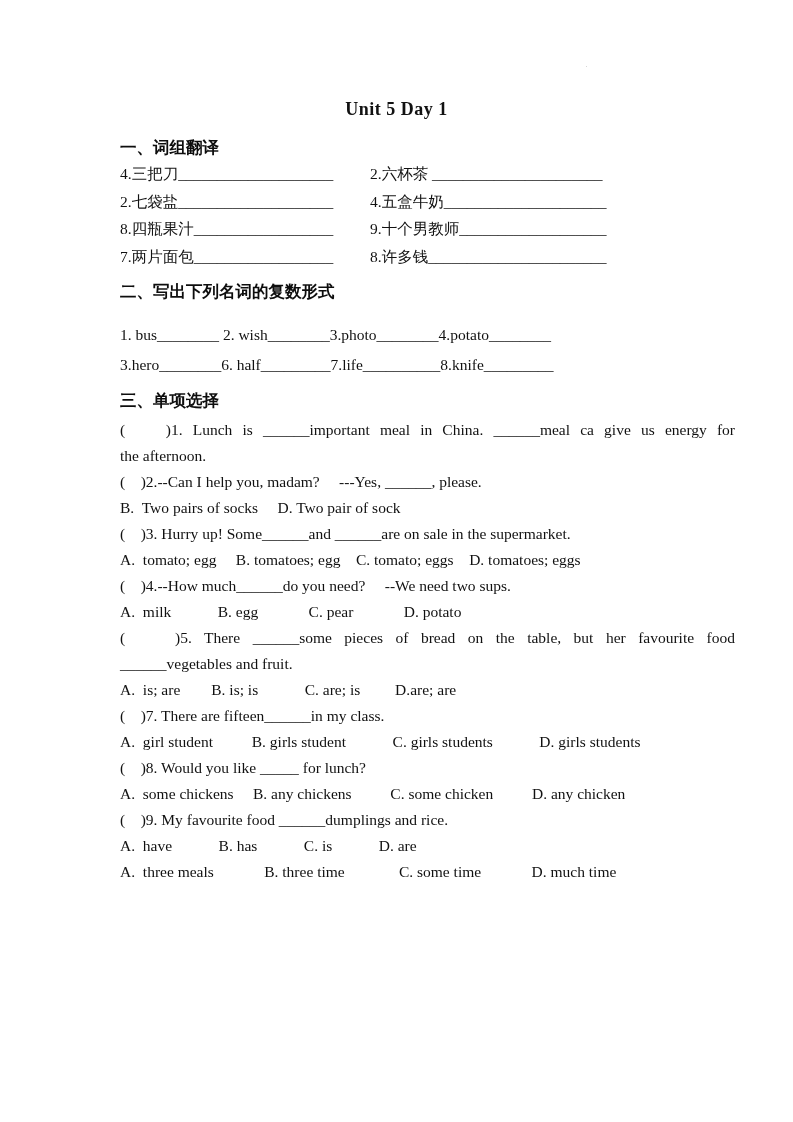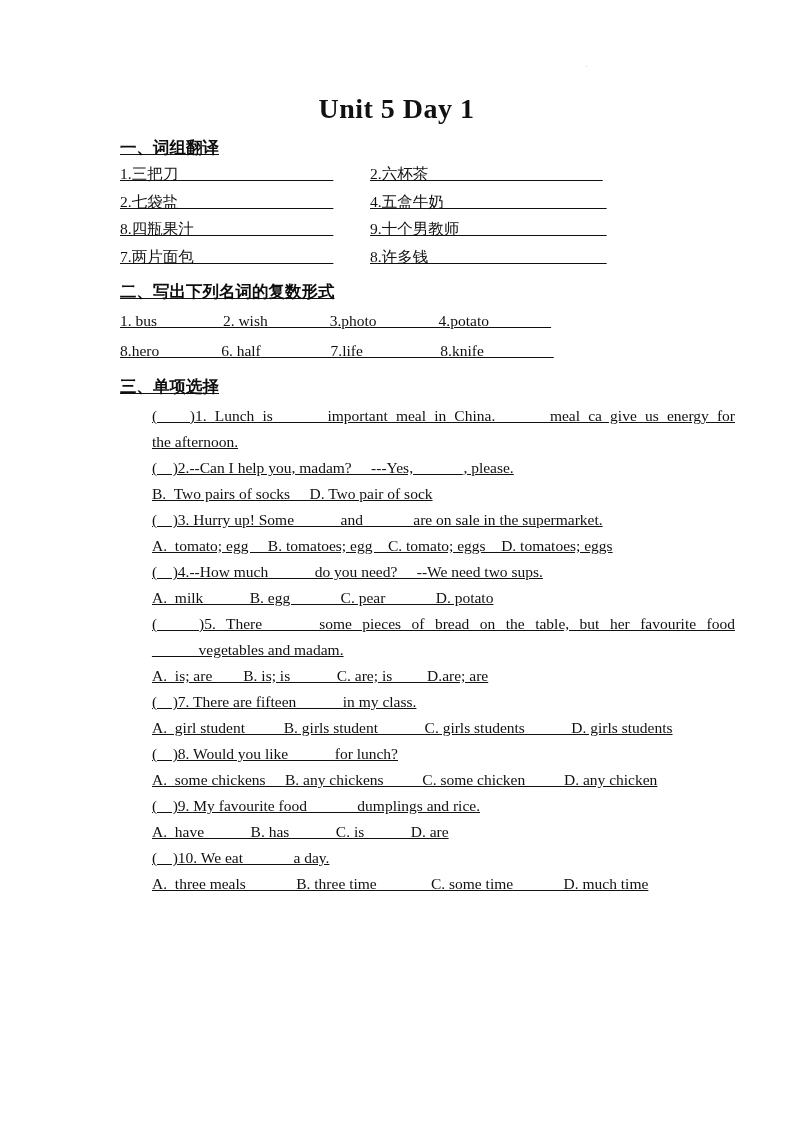--- a/index.html
+++ b/index.html
@@ -24,48 +24,47 @@
     top: 62px;
     color: #c4c4c4;
     font-size: 9px;
     line-height: 9px;
   }
   .title {
     margin: 92px 0 0 0;
     height: 34px;
     line-height: 34px;
     text-align: center;
-    font-size: 28px;
+    font-size: 18px;
     font-weight: bold;
     letter-spacing: 0.5px;
   }
   .content {
     padding: 0 58px 0 120px; 
-    text-decoration: underline;
   }
   .s-heading {
     margin-top: 8px;
     font-family: "Liberation Sans", "DejaVu Sans", sans-serif;
     font-weight: bold;
     font-size: 16.5px;
     line-height: 26px;
     color: #0d0d0d;
   }
   .s1-grid {
     display: grid;
     grid-template-columns: 250px 1fr;
     line-height: 27.5px;
   }
   .s1-cell { white-space: pre; }
   .s2-line {
     line-height: 29.5px;
     white-space: pre;
   }
-  .s2-block { margin-top: 2px; }
-  .q-block { margin-top: 4px; margin-left: 32px; }
+  .s2-block { margin-top: 16px; }
+  .q-block { margin-top: 4px; }
   .line {
     line-height: 26px;
     min-height: 26px;
     white-space: pre-wrap;
   }
   .justify {
     white-space: normal;
     text-align: justify;
     text-align-last: justify;
   }
@@ -75,53 +74,52 @@
 
 <div class="page">
   <span class="corner-mark">·</span>
 
   <h1 class="title">Unit 5 Day 1</h1>
 
   <div class="content">
 
     <div class="s-heading">一、词组翻译</div>
     <div class="s1-grid">
-      <div class="s1-cell">1.三把刀____________________</div>
+      <div class="s1-cell">4.三把刀____________________</div>
       <div class="s1-cell">2.六杯茶 ______________________</div>
       <div class="s1-cell">2.七袋盐____________________</div>
       <div class="s1-cell">4.五盒牛奶_____________________</div>
       <div class="s1-cell">8.四瓶果汁__________________</div>
       <div class="s1-cell">9.十个男教师___________________</div>
       <div class="s1-cell">7.两片面包__________________</div>
       <div class="s1-cell">8.许多钱_______________________</div>
     </div>
 
     <div class="s-heading">二、写出下列名词的复数形式</div>
     <div class="s2-block">
       <div class="s2-line">1. bus________ 2. wish________3.photo________4.potato________</div>
-      <div class="s2-line">8.hero________6. half_________7.life__________8.knife_________</div>
+      <div class="s2-line">3.hero________6. half_________7.life__________8.knife_________</div>
     </div>
 
     <div class="s-heading">三、单项选择</div>
     <div class="q-block">
       <div class="line justify">(&nbsp;&nbsp;&nbsp;&nbsp;)1. Lunch is ______important meal in China. ______meal ca give us energy for</div>
       <div class="line">the afternoon.</div>
       <div class="line">(    )2.--Can I help you, madam?     ---Yes, ______, please.</div>
       <div class="line">B.  Two pairs of socks     D. Two pair of sock</div>
       <div class="line">(    )3. Hurry up! Some______and ______are on sale in the supermarket.</div>
       <div class="line">A.  tomato; egg     B. tomatoes; egg    C. tomato; eggs    D. tomatoes; eggs</div>
       <div class="line">(    )4.--How much______do you need?     --We need two sups.</div>
       <div class="line">A.  milk            B. egg             C. pear             D. potato</div>
       <div class="line justify">(&nbsp;&nbsp;&nbsp;&nbsp;)5. There ______some pieces of bread on the table, but her favourite food</div>
-      <div class="line">______vegetables and madam.</div>
+      <div class="line">______vegetables and fruit.</div>
       <div class="line">A.  is; are        B. is; is            C. are; is         D.are; are</div>
       <div class="line">(    )7. There are fifteen______in my class.</div>
       <div class="line">A.  girl student          B. girls student            C. girls students            D. girls students</div>
       <div class="line">(    )8. Would you like _____ for lunch?</div>
       <div class="line">A.  some chickens     B. any chickens          C. some chicken          D. any chicken</div>
       <div class="line">(    )9. My favourite food ______dumplings and rice.</div>
       <div class="line">A.  have            B. has            C. is            D. are</div>
-      <div class="line">(    )10. We eat ______a day.</div>
       <div class="line">A.  three meals             B. three time              C. some time             D. much time</div>
     </div>
 
   </div>
 </div>
 
 </body></html>

